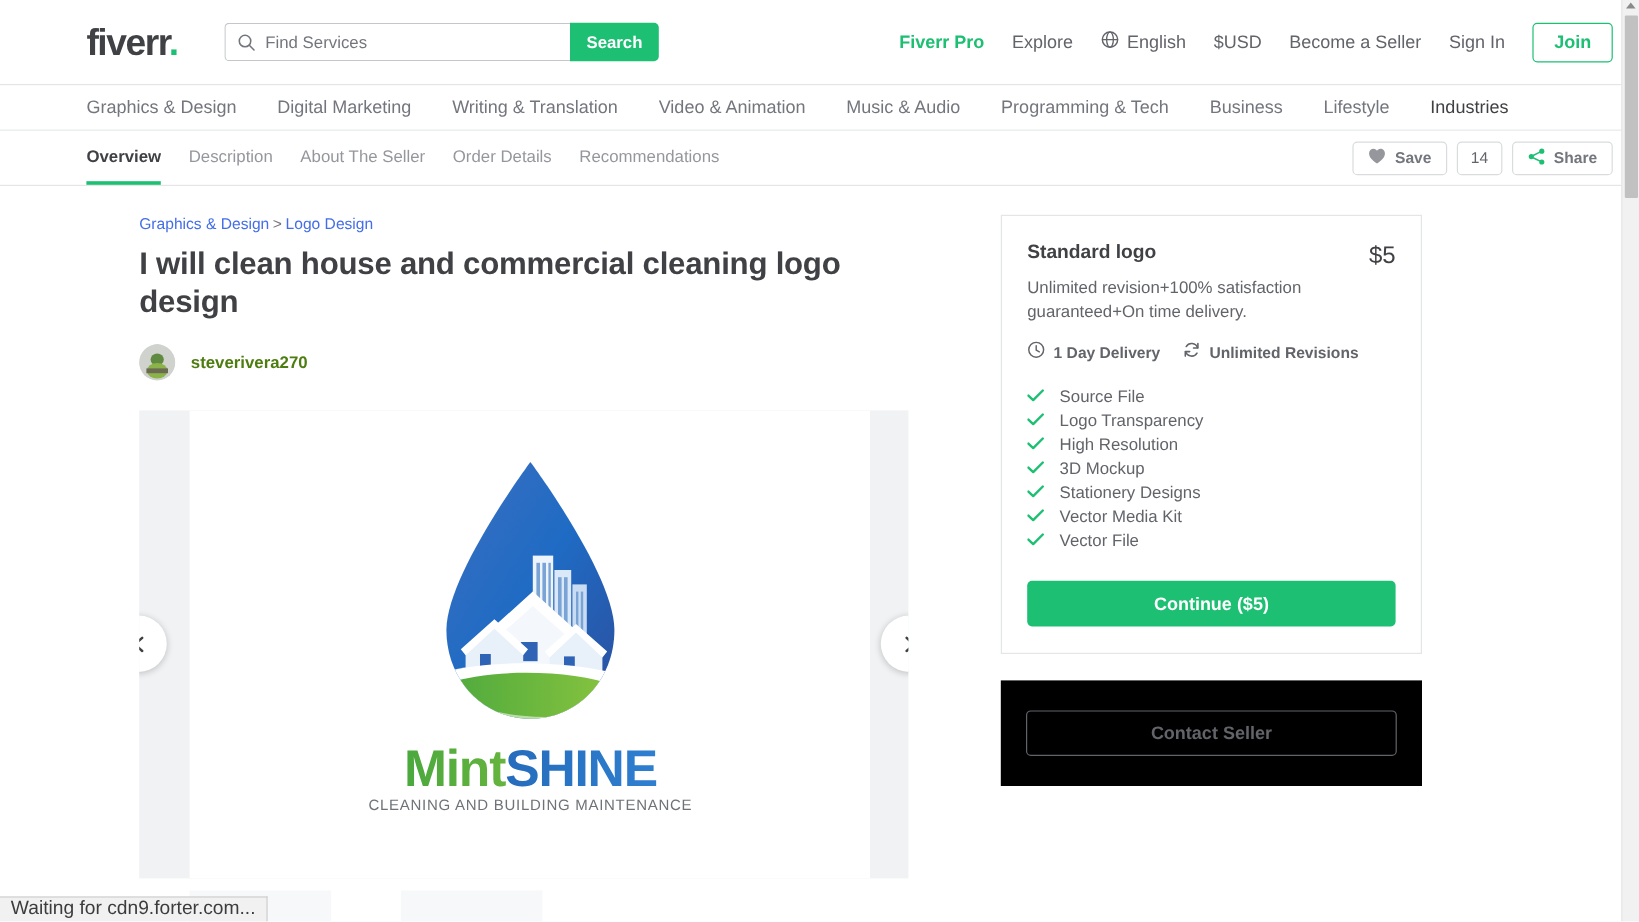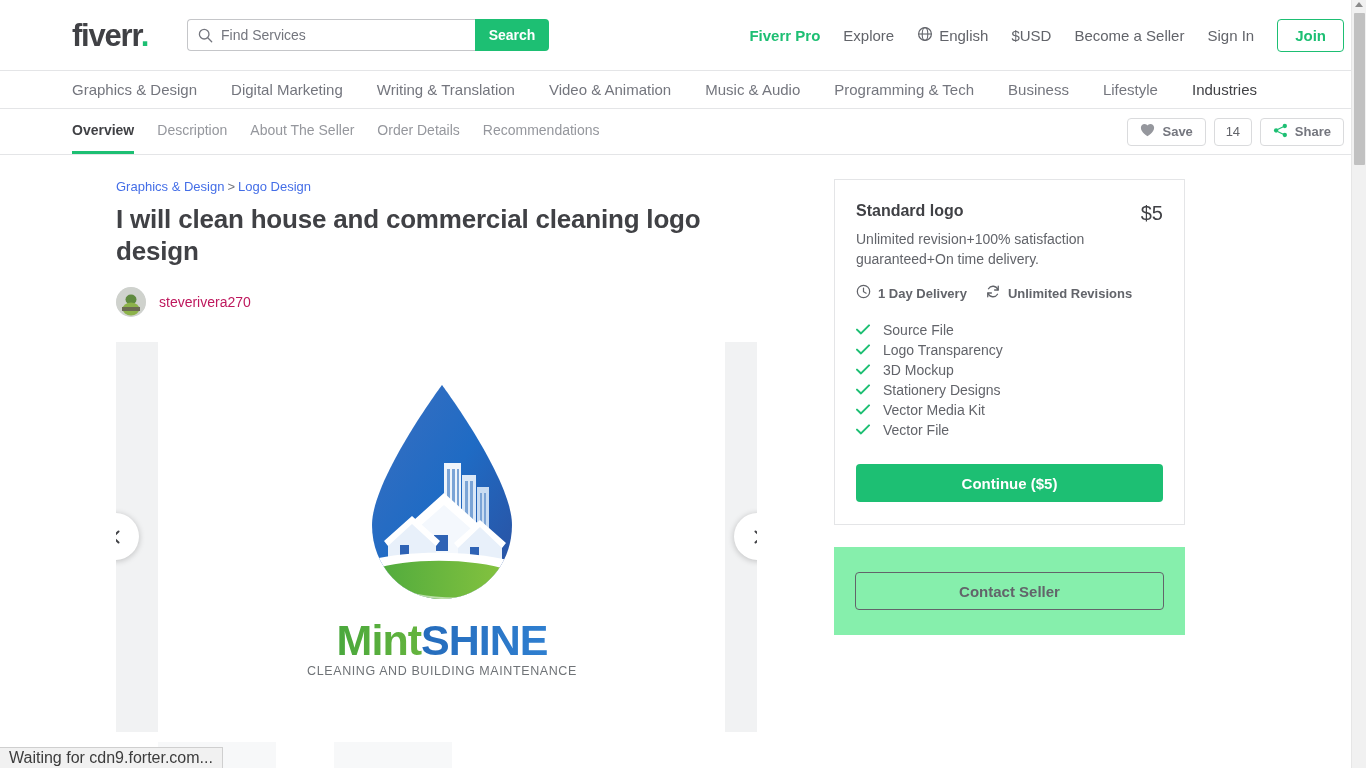--- a/index.html
+++ b/index.html
@@ -209,22 +209,22 @@
   .avatar {
     width: 30px; height: 30px;
     border-radius: 50%;
     overflow: hidden;
     flex: none;
     background: #d7d8da;
     position: relative;
   }
   .sellername {
     font-size: 14px;
-    font-weight: normal;
-    color: #be185d;
+    font-weight: bold;
+    color: #4d7c0f;
     cursor: pointer;
   }
 
   
   .gallery {
     position: relative;
     width: 641px;
     height: 390px;
     background: #f1f2f3;
     overflow: hidden;
@@ -317,21 +317,21 @@
     background: #1dbf73;
     color: #fff;
     border: none;
     border-radius: 4px;
     font-size: 15px;
     font-weight: bold;
     font-family: "Liberation Sans", sans-serif;
     cursor: pointer;
   }
   .contactwrap {
-    background: #86efac;
+    background: #000000;
     padding: 25px 21px;
     margin-top: 22px;
   }
   .contactbtn {
     width: 100%;
     height: 38px;
     background: transparent;
     border: 1px solid #62646a;
     border-radius: 4px;
     font-size: 15px;
@@ -618,20 +618,26 @@
           <li>
             <span><svg width="14" height="11" viewBox="0 0 14 11">
                   <polyline points="1,5.6 5,9.4 13,1.4" fill="none" stroke="#1dbf73" stroke-width="2" stroke-linecap="round" stroke-linejoin="round"></polyline>
                 </svg></span>
             <span>Logo Transparency</span>
           </li>
           <li>
             <span><svg width="14" height="11" viewBox="0 0 14 11">
                   <polyline points="1,5.6 5,9.4 13,1.4" fill="none" stroke="#1dbf73" stroke-width="2" stroke-linecap="round" stroke-linejoin="round"></polyline>
                 </svg></span>
+            <span>High Resolution</span>
+          </li>
+          <li>
+            <span><svg width="14" height="11" viewBox="0 0 14 11">
+                  <polyline points="1,5.6 5,9.4 13,1.4" fill="none" stroke="#1dbf73" stroke-width="2" stroke-linecap="round" stroke-linejoin="round"></polyline>
+                </svg></span>
             <span>3D Mockup</span>
           </li>
           <li>
             <span><svg width="14" height="11" viewBox="0 0 14 11">
                   <polyline points="1,5.6 5,9.4 13,1.4" fill="none" stroke="#1dbf73" stroke-width="2" stroke-linecap="round" stroke-linejoin="round"></polyline>
                 </svg></span>
             <span>Stationery Designs</span>
           </li>
           <li>
             <span><svg width="14" height="11" viewBox="0 0 14 11">

